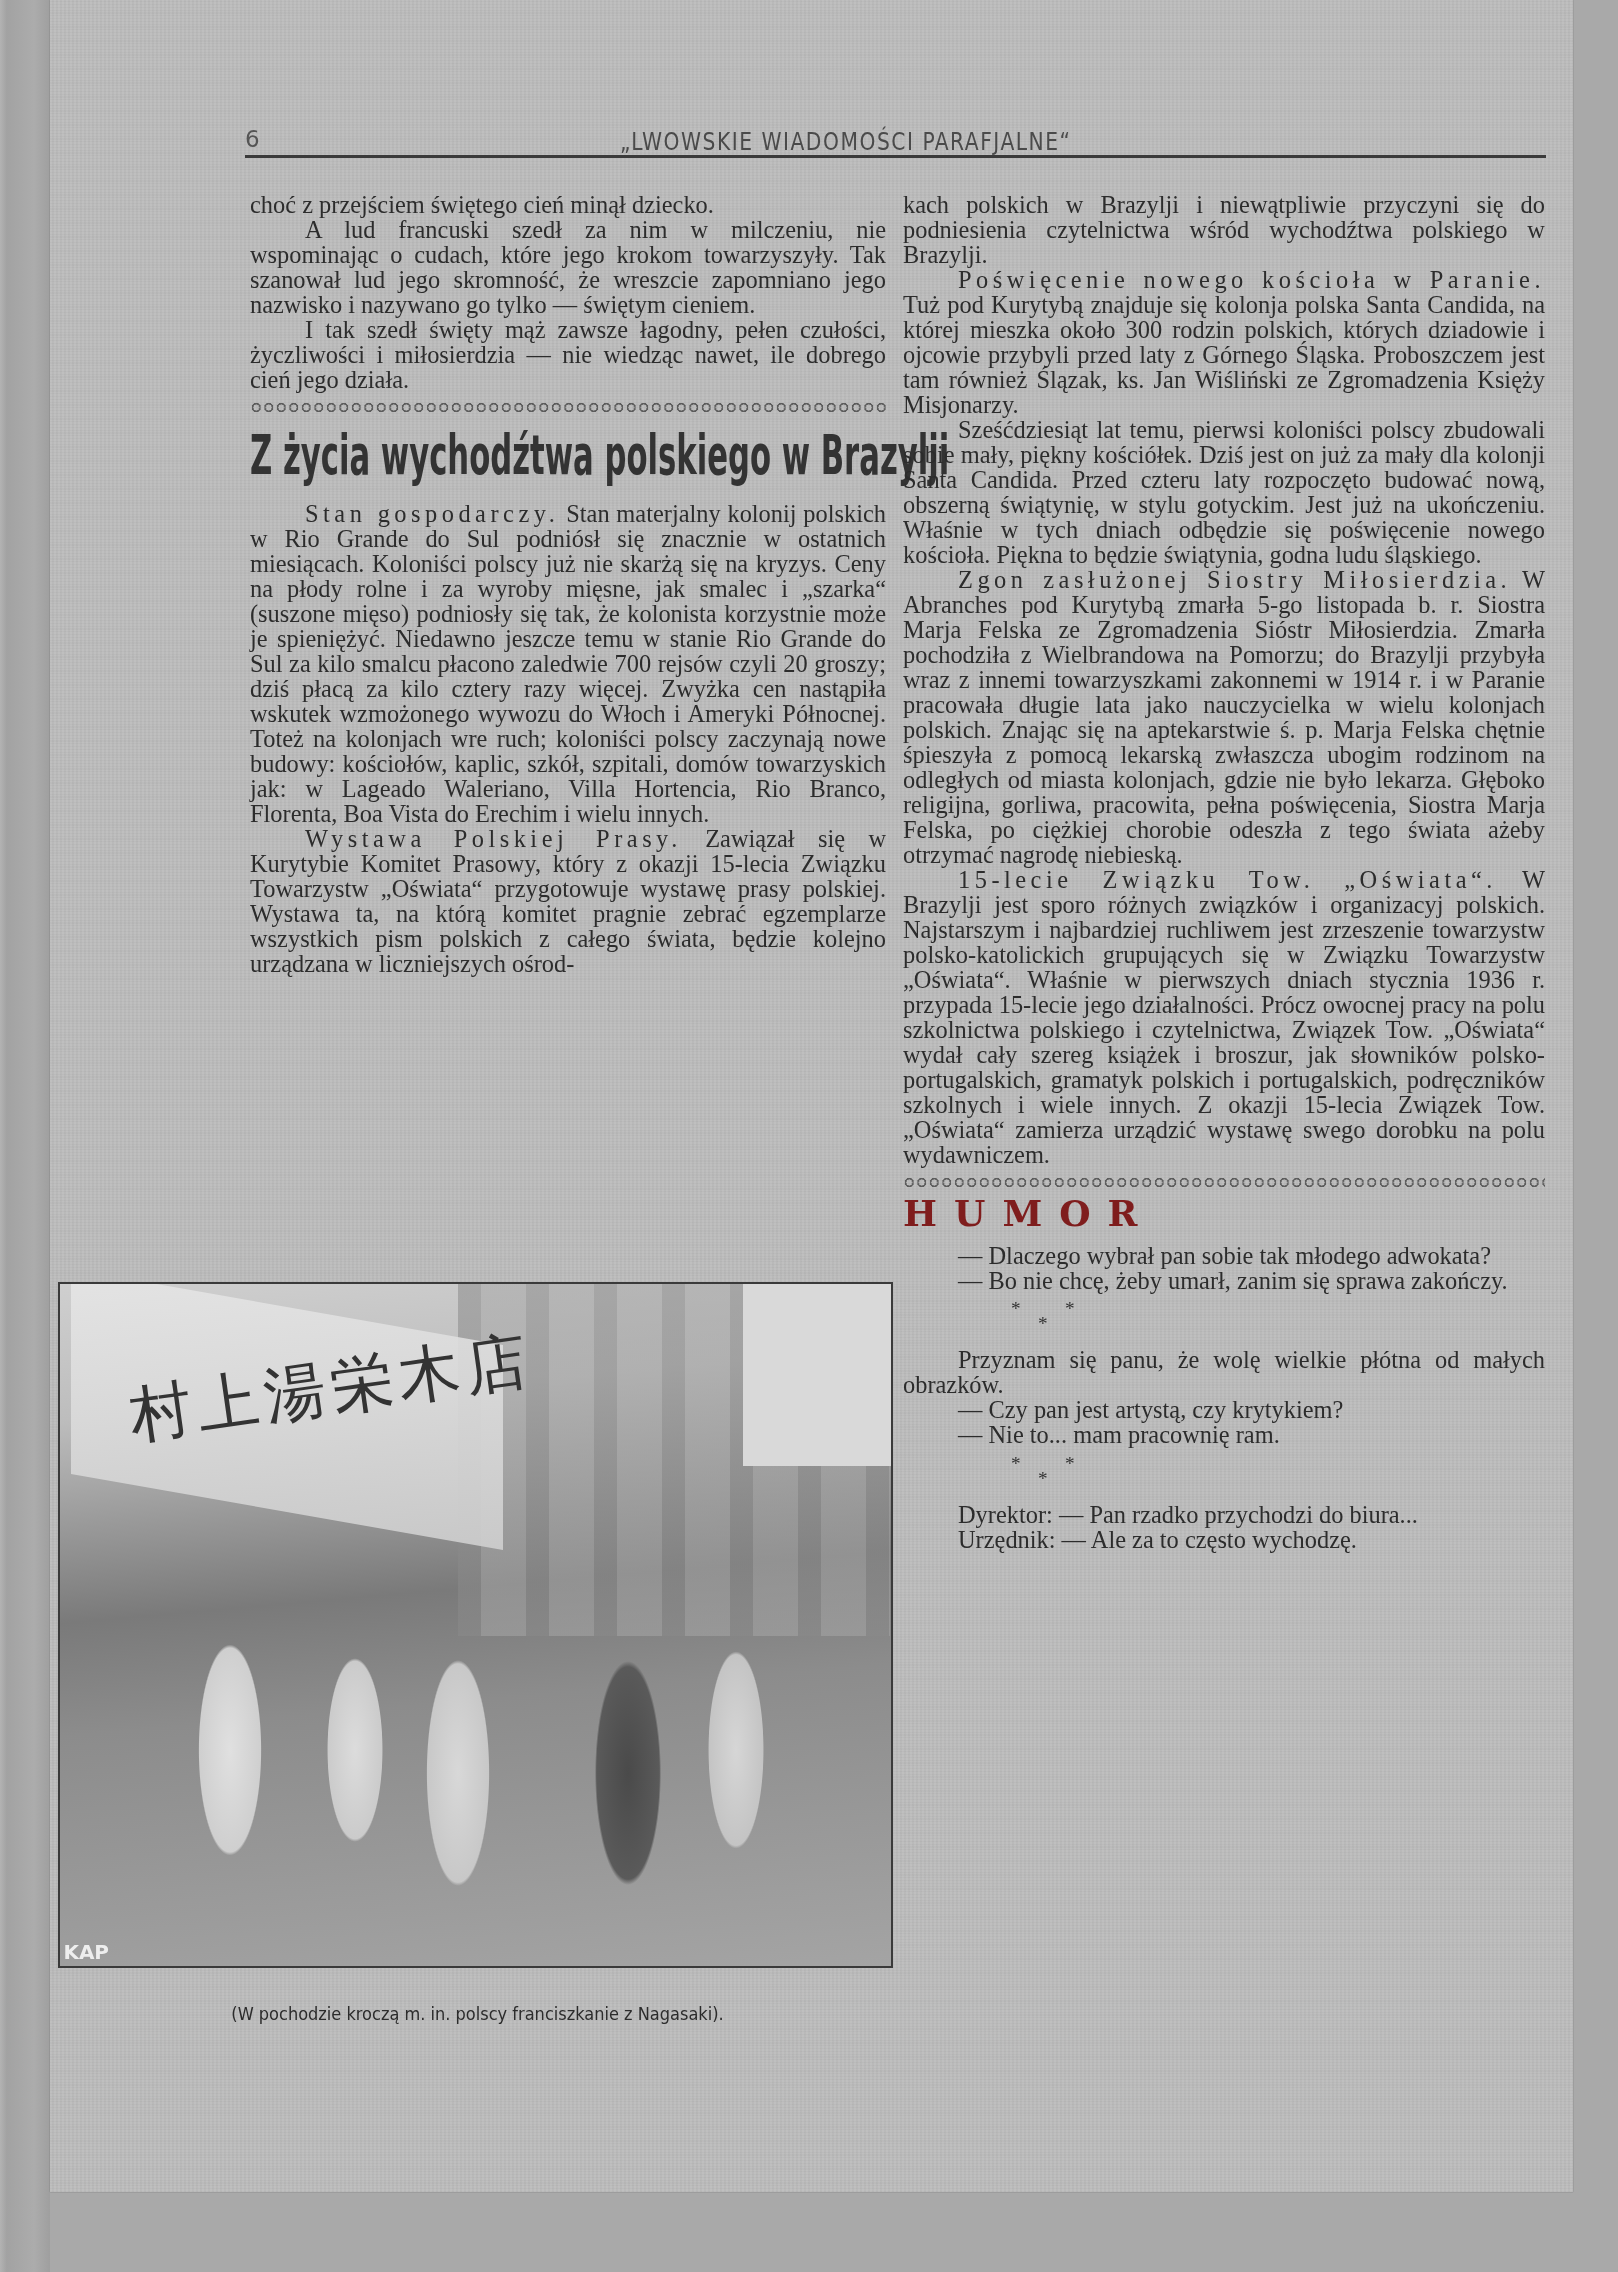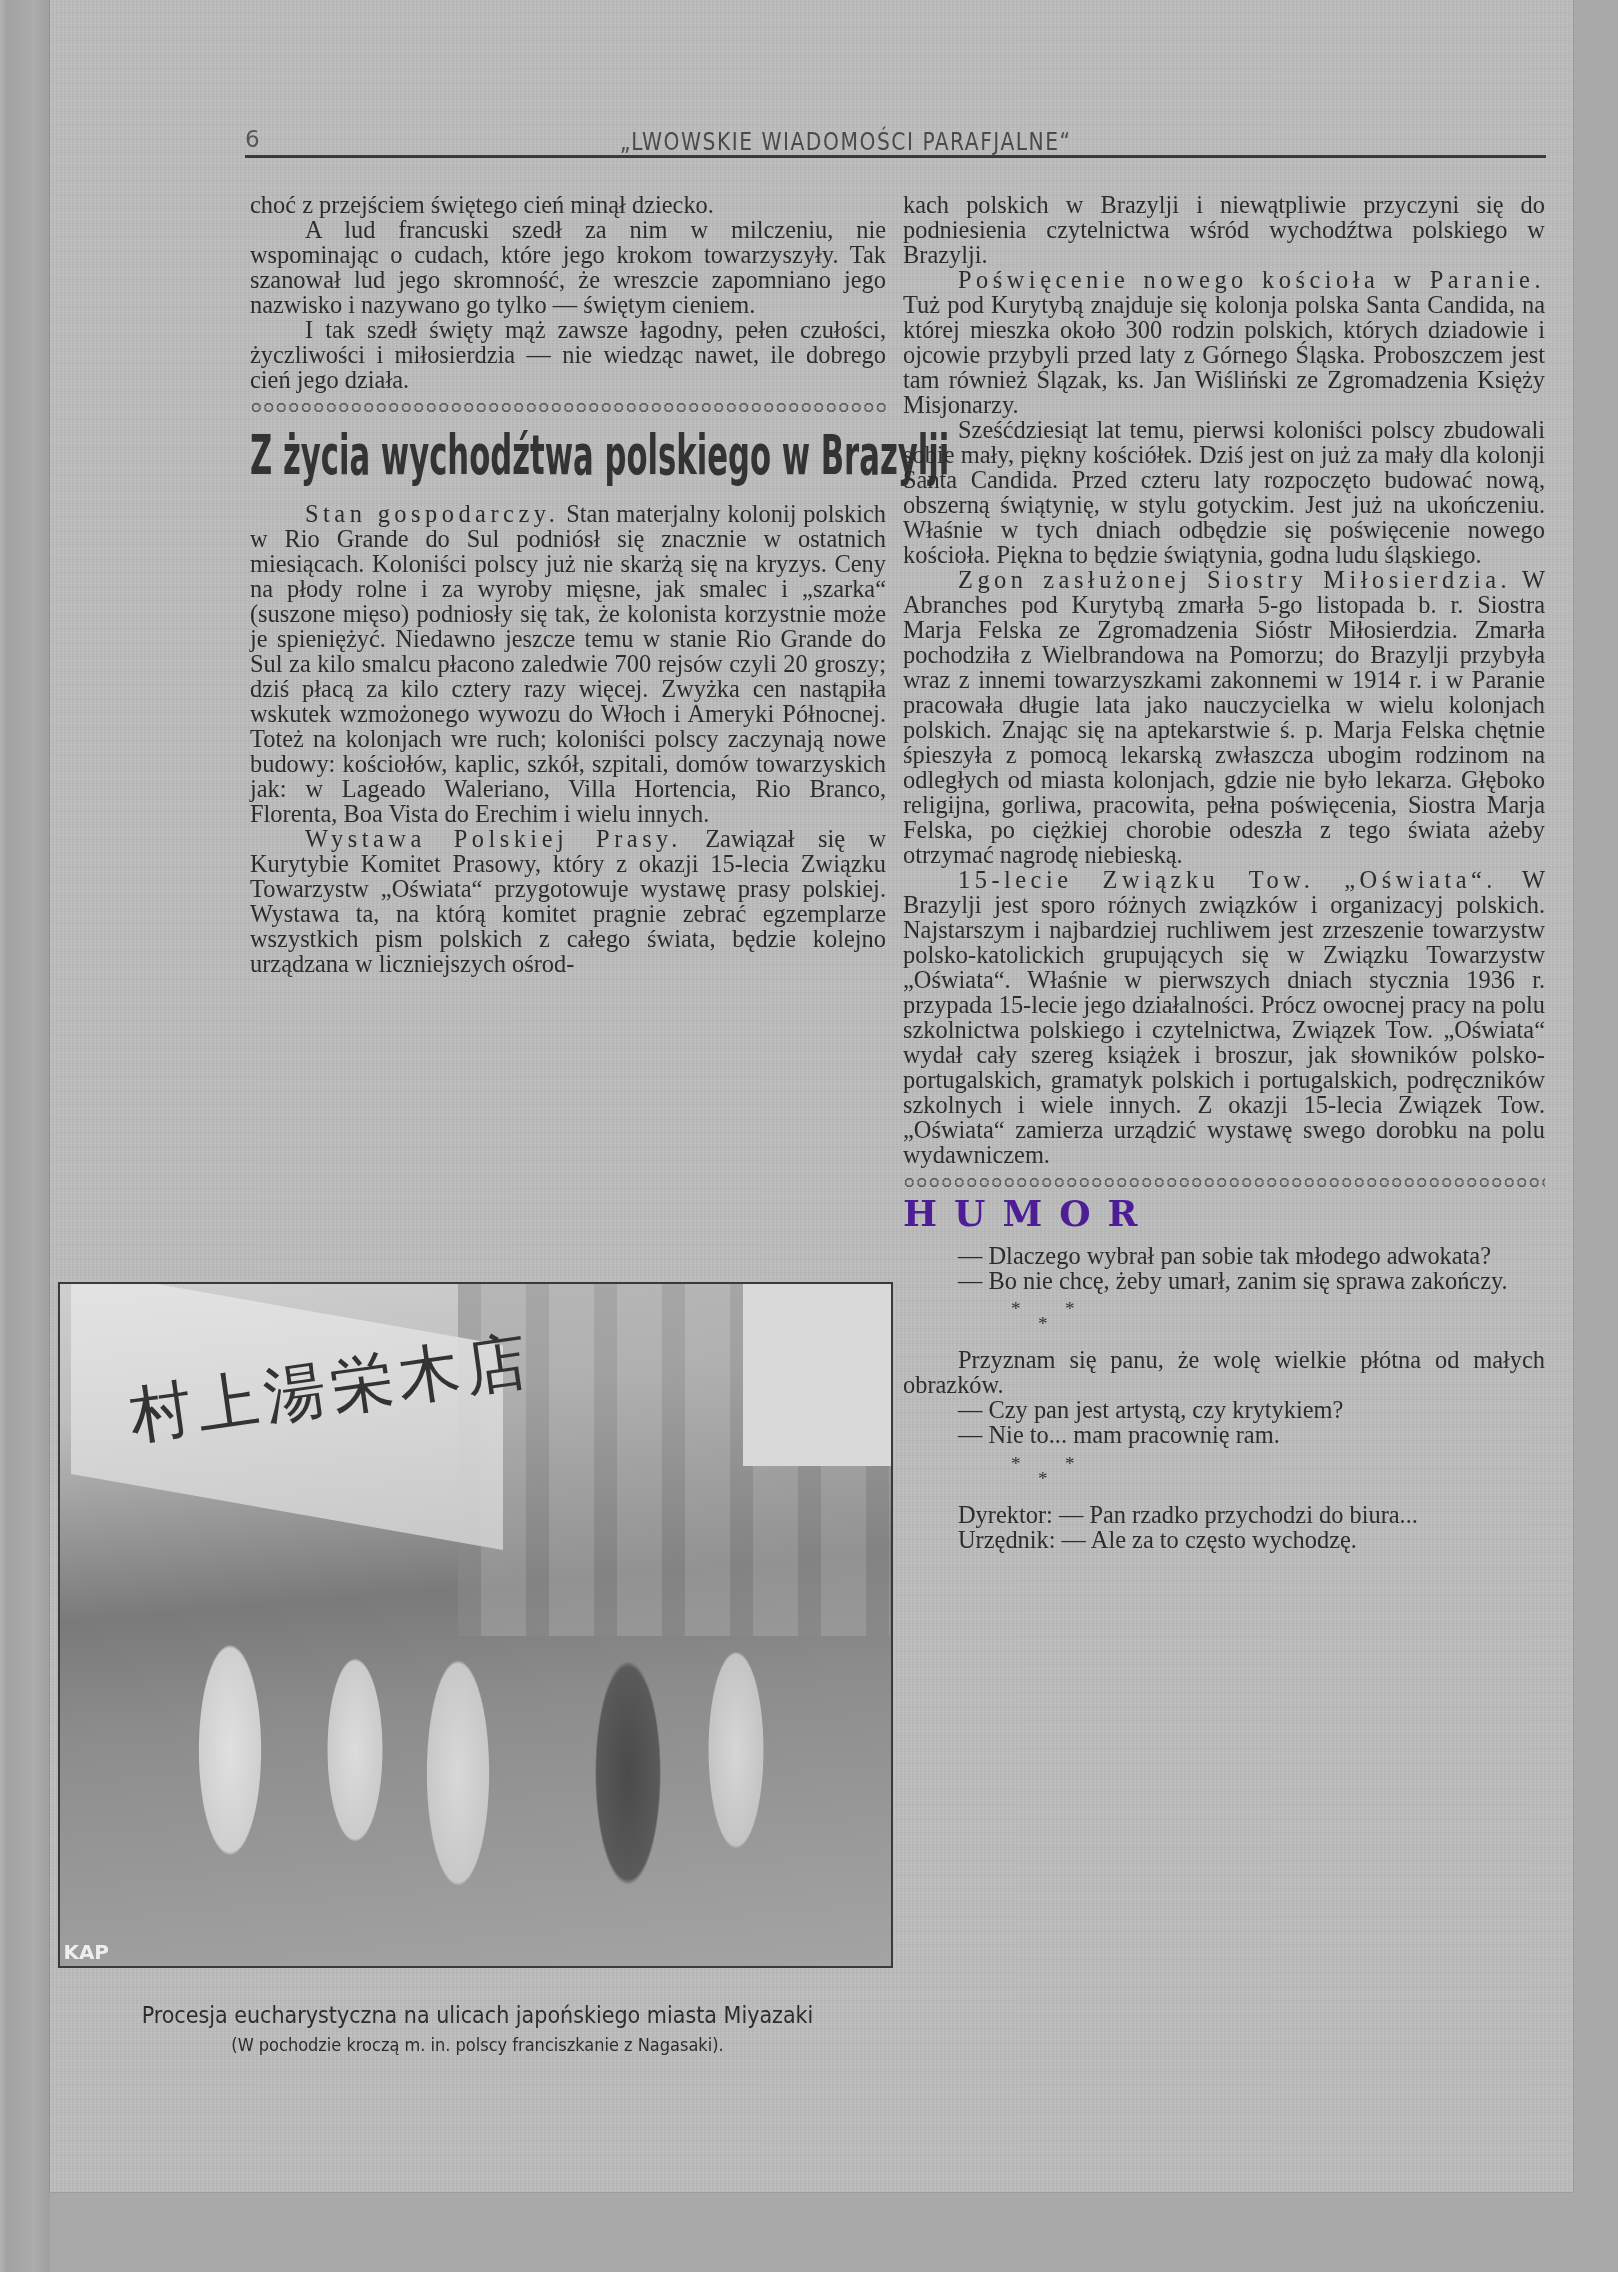--- a/index.html
+++ b/index.html
@@ -60,21 +60,21 @@
   .headline {
     margin: 3.4px 0 14.8px 0;
     font-family: "DejaVu Sans Condensed", "DejaVu Sans", sans-serif;
     font-size: 55px; line-height: 62px; font-weight: bold; color: #333;
     white-space: nowrap;
     transform: scaleX(0.62); transform-origin: left top;
     width: 1023px;
   }
   .humor-title {
     font-family: "DejaVu Serif", serif; font-weight: bold;
-    font-size: 36px; letter-spacing: 17px; color: #4c1d95;
+    font-size: 36px; letter-spacing: 17px; color: #7f1d1d;
     margin: 10.2px 0 17px 0;
   }
   .asterism {
     position: relative; height: 51px; margin: 3.4px 0 0 0;
   }
   .asterism span {
     position: absolute; font-size: 19.3px; color: #333;
   }
   .ast-a { left: 108px; top: 0; }
   .ast-b { left: 162px; top: 0; }
@@ -152,21 +152,20 @@
 </div>
 
 <div class="photo">
   <div class="building"></div>
   <div class="sky"></div>
   <div class="banner"></div>
   <div class="banner-glyphs">村上湯栄木店</div>
   <div class="credit">KAP</div>
 </div>
 <div class="caption">
-  <div class="main">Procesja eucharystyczna na ulicach japońskiego miasta Miyazaki</div>
   <div class="sub">(W pochodzie kroczą m. in. polscy franciszkanie z Nagasaki).</div>
 </div>
 
 <div class="col col-right">
   <p>kach polskich w Brazylji i niewątpliwie przyczyni się do podniesienia czytelnictwa wśród wychodźtwa polskiego w Brazylji.</p>
   <p class="indent">
     <span class="spaced">Poświęcenie nowego kościoła w Paranie.</span><span> Tuż pod Kurytybą znajduje się kolonja polska Santa Candida, na której mieszka około 300 rodzin polskich, których dziadowie i ojcowie przybyli przed laty z Górnego Śląska. Proboszczem jest tam również Ślązak, ks. Jan Wiśliński ze Zgromadzenia Księży Misjonarzy.</span>
   </p>
   <p class="indent">
     <span>Sześćdziesiąt lat temu, pierwsi koloniści polscy zbudowali sobie mały, piękny kościółek. Dziś jest on już za mały dla kolonji Santa Candida. Przed czteru laty rozpoczęto budować nową, obszerną świątynię, w stylu gotyckim. Jest już na ukończeniu. Właśnie w tych dniach odbędzie się poświęcenie nowego kościoła. Piękna to będzie świątynia, godna ludu śląskiego.</span>

